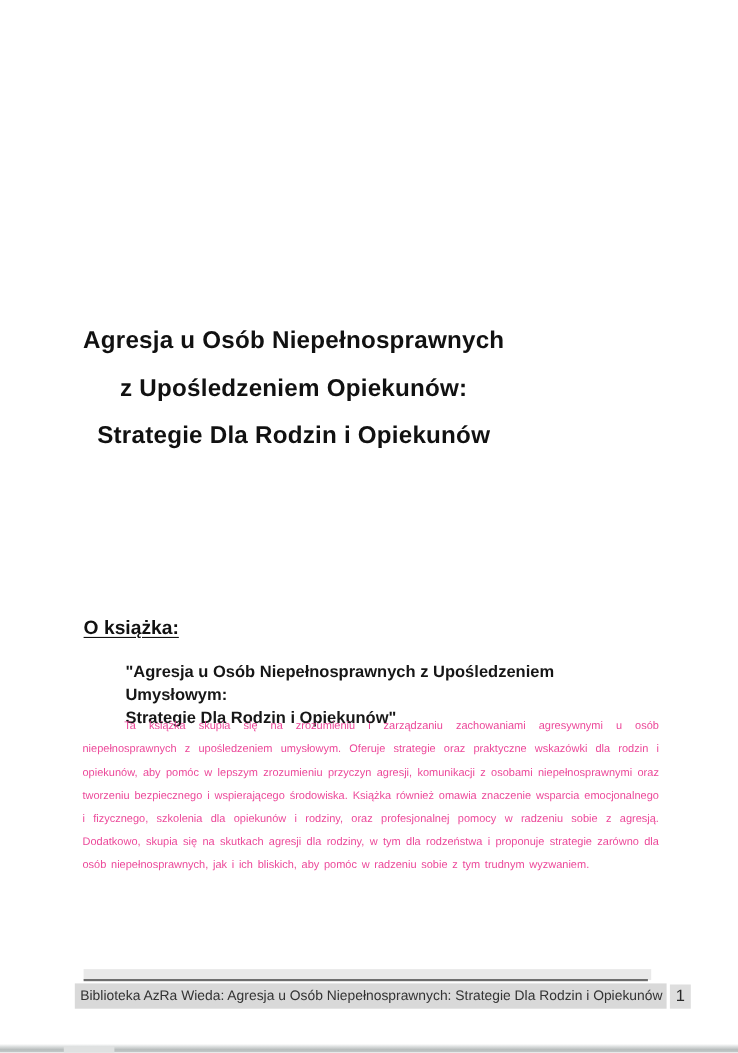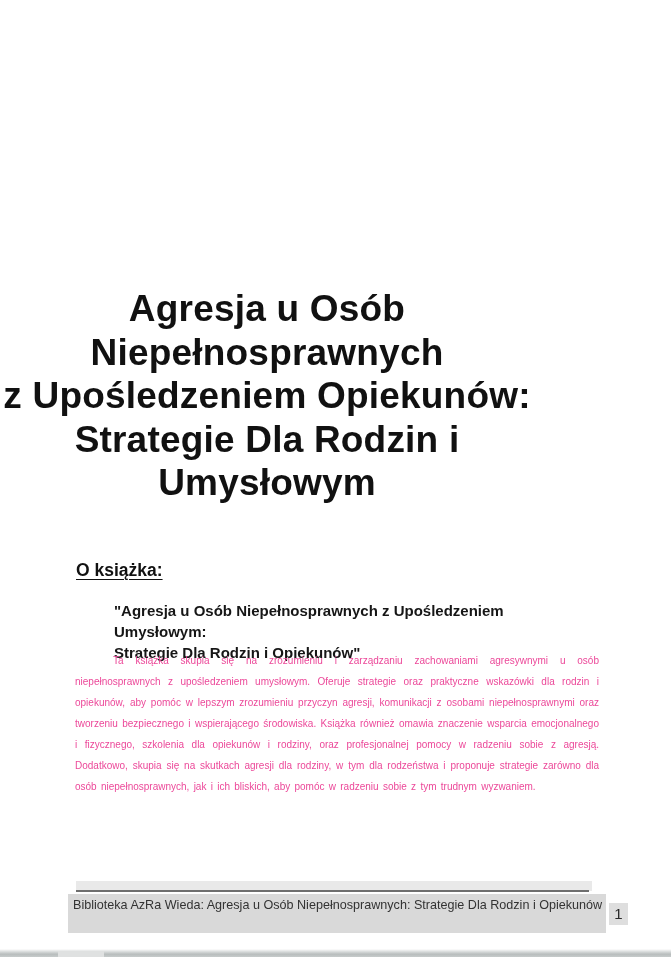--- a/index.html
+++ b/index.html
@@ -16,21 +16,21 @@
     font-family: "Liberation Sans", sans-serif;
     color: #1c1c1c;
   }
   .title {
     position: absolute;
     top: 287px;
     left: 0;
     width: 534px;
     margin: 0;
     text-align: center;
-    font-size: 37px;
+    font-size: 22px;
     font-weight: bold;
     line-height: 43.5px;
     color: #111111;
     letter-spacing: 0.2px;
   }
   .title-line { display: block; }
   .about-heading {
     position: absolute;
     top: 560px;
     left: 76px;
@@ -88,21 +88,21 @@
     display: flex;
     align-items: center;
     gap: 3px;
     white-space: nowrap;
   }
   .footer-chip {
     background: #d9d9d9;
     color: #333333;
     font-size: 12.6px;
     line-height: 20px;
-    padding: 1px 4px 18px 5px;
+    padding: 1px 4px 2px 5px;
   }
   .pagenum-chip {
     background: #dedede;
     color: #2a2a2a;
     font-size: 15px;
     line-height: 19px;
     padding: 1px 5px 2px 5px;
   }
   .bottom-edge {
     position: absolute;
@@ -122,21 +122,21 @@
   }
 </style>
 </head>
 <body>
 
 <div class="page">
 
   <h1 class="title">
     <span class="title-line">Agresja u Osób Niepełnosprawnych</span>
     <span class="title-line">z Upośledzeniem Opiekunów:</span>
-    <span class="title-line">Strategie Dla Rodzin i Umysłowym</span>
+    <span class="title-line">Strategie Dla Rodzin i Opiekunów</span>
   </h1>
 
   <h2 class="about-heading">O książka:</h2>
 
   <div class="quote">
     <span class="quote-line">"Agresja u Osób Niepełnosprawnych z Upośledzeniem Umysłowym:</span>
     <span class="quote-line">Strategie Dla Rodzin i Opiekunów"</span>
   </div>
 
   <p class="body-text">Ta książka skupia się na zrozumieniu i zarządzaniu zachowaniami agresywnymi u osób niepełnosprawnych z upośledzeniem umysłowym. Oferuje strategie oraz praktyczne wskazówki dla rodzin i opiekunów, aby pomóc w lepszym zrozumieniu przyczyn agresji, komunikacji z osobami niepełnosprawnymi oraz tworzeniu bezpiecznego i wspierającego środowiska. Książka również omawia znaczenie wsparcia emocjonalnego i fizycznego, szkolenia dla opiekunów i rodziny, oraz profesjonalnej pomocy w radzeniu sobie z agresją. Dodatkowo, skupia się na skutkach agresji dla rodziny, w tym dla rodzeństwa i proponuje strategie zarówno dla osób niepełnosprawnych, jak i ich bliskich, aby pomóc w radzeniu sobie z tym trudnym wyzwaniem.</p>

